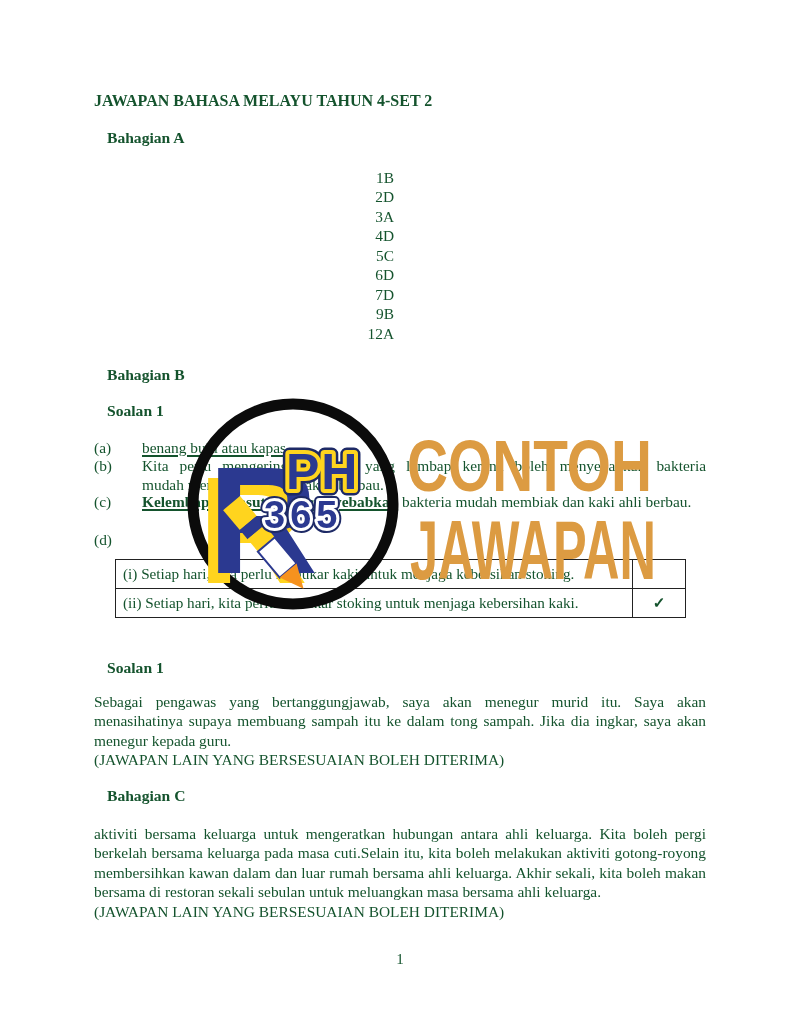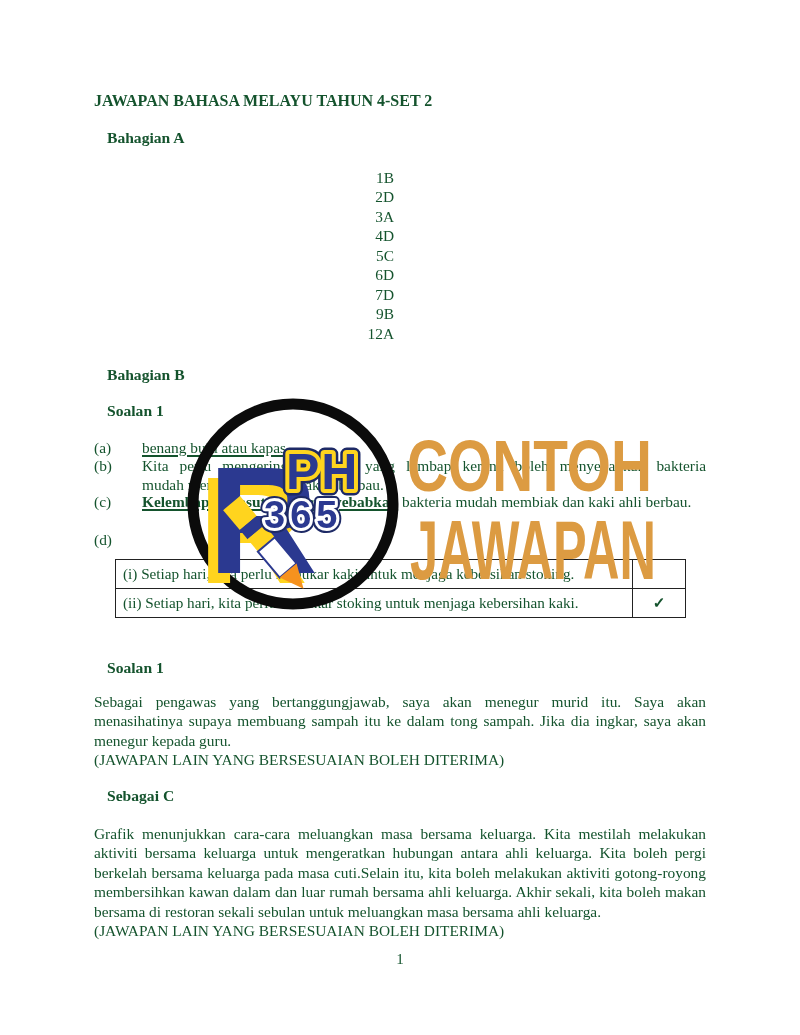--- a/index.html
+++ b/index.html
@@ -102,23 +102,22 @@
     </table>
 
   <div class="abs heading" style="top:658px">Soalan 1</div>
   <div class="abs para" style="top:692px">
     <div class="jline">Sebagai pengawas yang bertanggungjawab, saya akan menegur murid itu. Saya akan</div>
     <div class="jline">menasihatinya supaya membuang sampah itu ke dalam tong sampah. Jika dia ingkar, saya akan</div>
     <div class="lline">menegur kepada guru.</div>
     <div class="lline">(JAWAPAN LAIN YANG BERSESUAIAN BOLEH DITERIMA)</div>
   </div>
 
-  <div class="abs heading" style="top:786px">Sebagai C</div>
+  <div class="abs heading" style="top:786px">Bahagian C</div>
   <div class="abs para" style="top:824px">
-    <div class="jline">Grafik menunjukkan cara-cara meluangkan masa bersama keluarga. Kita mestilah melakukan</div>
     <div class="jline">aktiviti bersama keluarga untuk mengeratkan hubungan antara ahli keluarga. Kita boleh pergi</div>
     <div class="jline">berkelah bersama keluarga pada masa cuti.Selain itu, kita boleh melakukan aktiviti gotong-royong</div>
     <div class="jline">membersihkan kawan dalam dan luar rumah bersama ahli keluarga. Akhir sekali, kita boleh makan</div>
     <div class="lline">bersama di restoran sekali sebulan untuk meluangkan masa bersama ahli keluarga.</div>
     <div class="lline">(JAWAPAN LAIN YANG BERSESUAIAN BOLEH DITERIMA)</div>
   </div>
 
   <div class="abs pageno">1</div>
 
   <svg class="wm" width="800" height="1035" viewBox="0 0 800 1035">

